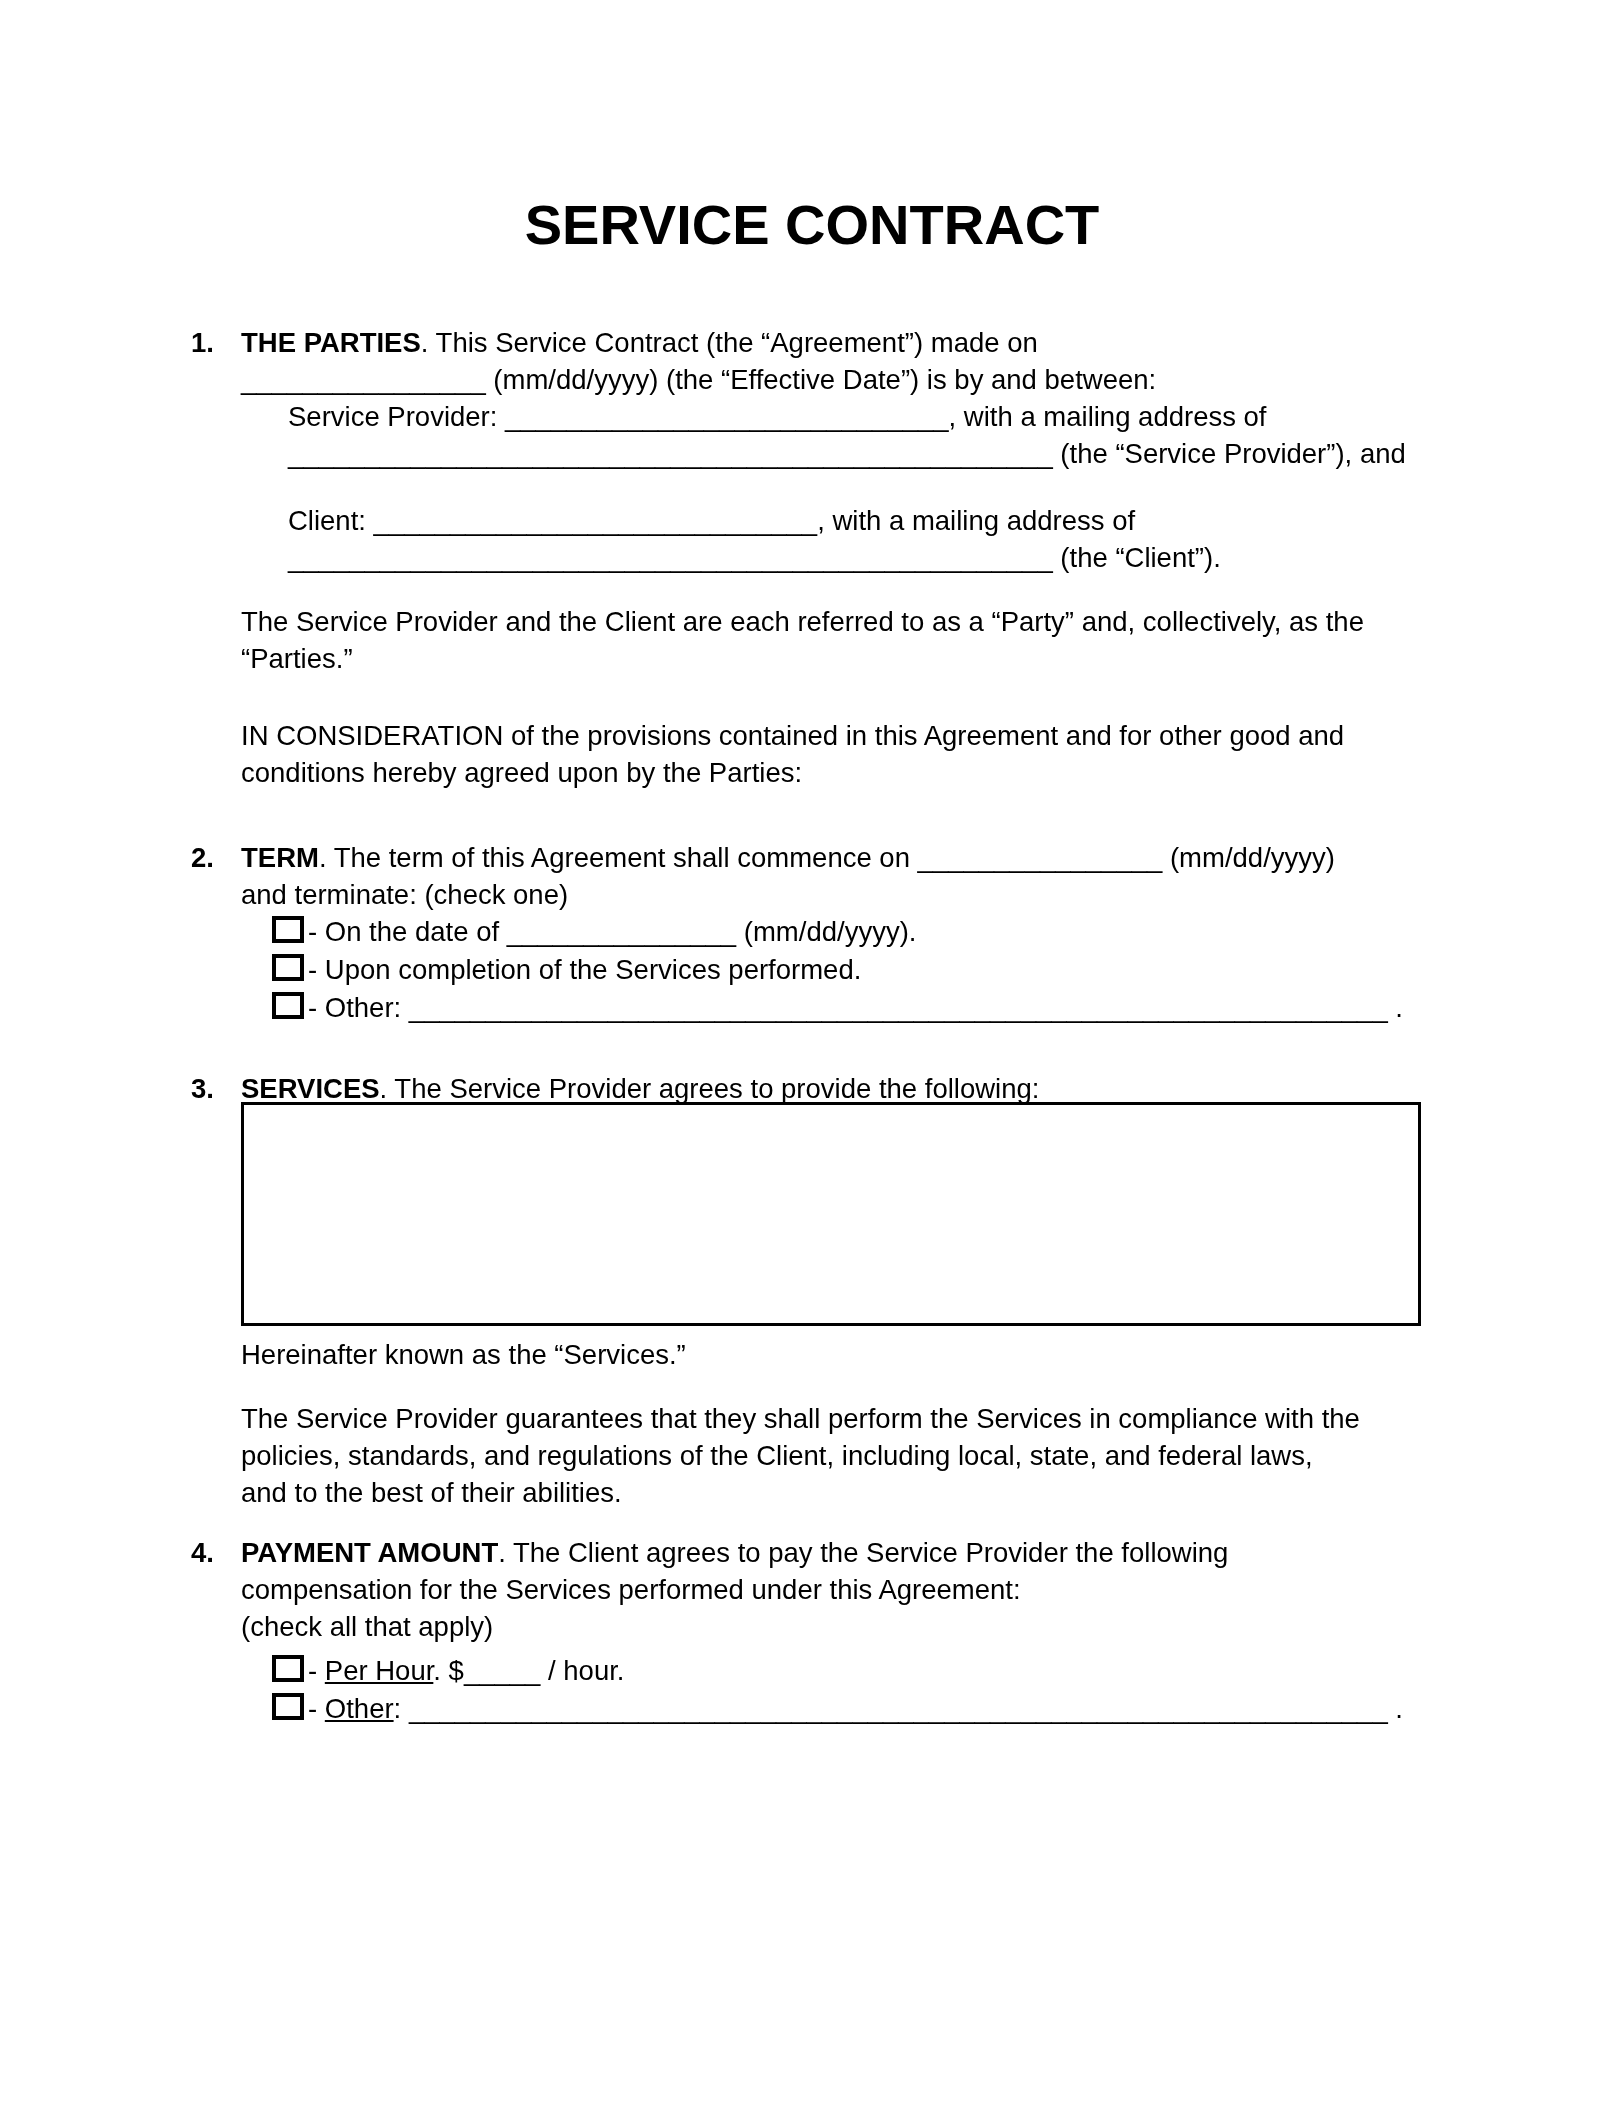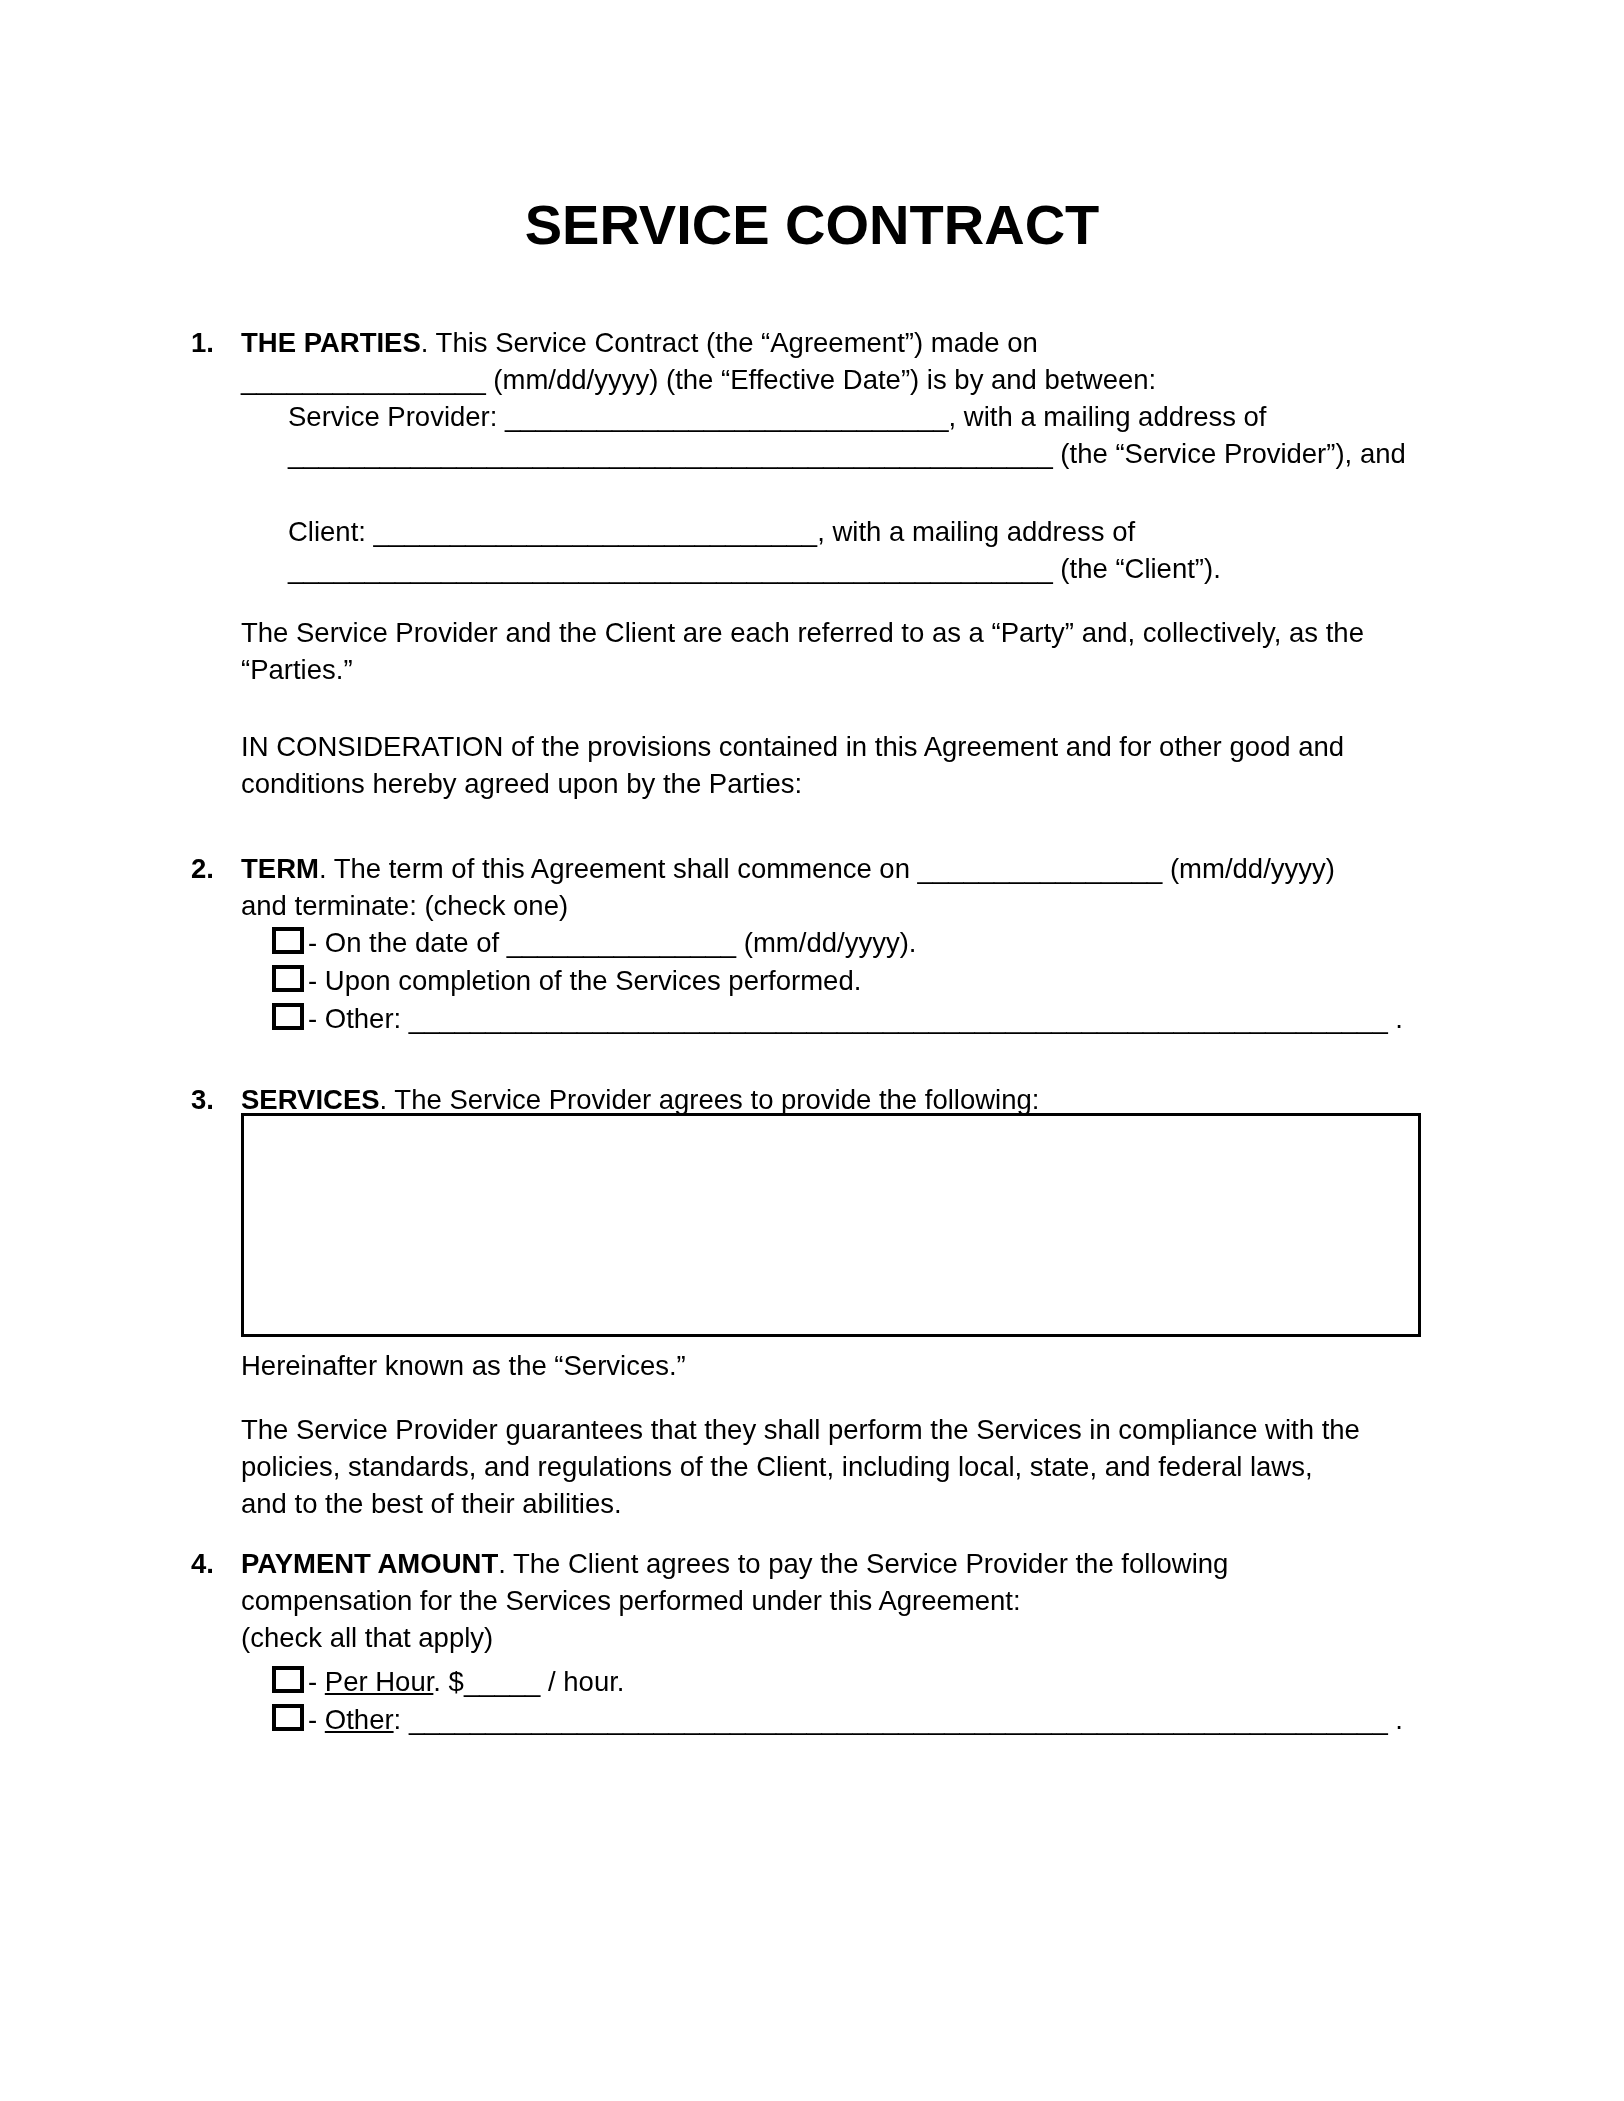--- a/index.html
+++ b/index.html
@@ -7,21 +7,21 @@
         font-family:"Liberation Sans",sans-serif;font-size:27.5px;line-height:37px;overflow:hidden;}
   .content{position:absolute;left:191px;top:0;width:1242px;}
   .title{font-weight:bold;font-size:56px;line-height:66px;text-align:center;margin:192px 0 0 0;white-space:pre;}
   .sec{display:flex;align-items:flex-start;}
   .num{flex:0 0 50px;font-weight:bold;white-space:pre;}
   .body{flex:1 1 auto;min-width:0;}
   .line{white-space:pre;}
   .bold{font-weight:bold;}
   .u{text-decoration:underline;text-align:right;}
   .sub{padding-left:47px;}
-  .mt26{}.mt27{margin-top:27px}.mt28{margin-top:40px}.mt29{margin-top:41px}
+  .mt26{}.mt27{margin-top:27px}.mt28{margin-top:40px}.mt29{margin-top:30px}
   .mt10{margin-top:10px}.mt38{margin-top:38px}.mt7{margin-top:7px}
   .sec1{margin-top:66px}.sec2{margin-top:48px}.sec3{margin-top:43px}.sec4{margin-top:23px}
   .cbgroup{padding-left:31px;}
   .cbrow{line-height:38px;white-space:pre;}
   .cb{display:inline-block;width:24px;height:19px;border:4px solid #000;margin-right:4px;vertical-align:-2px;}
   .svcbox{margin-top:-5px;width:1174px;height:218px;border:3px solid #000;background:#fff;}
   .footer-brand{position:absolute;left:208px;top:1963px;font-weight:bold;font-size:37px;line-height:1;letter-spacing:-1px;}
   .footer-page{position:absolute;right:184px;top:1973px;font-size:18px;line-height:1;white-space:pre;}
 </style>
 </head>

